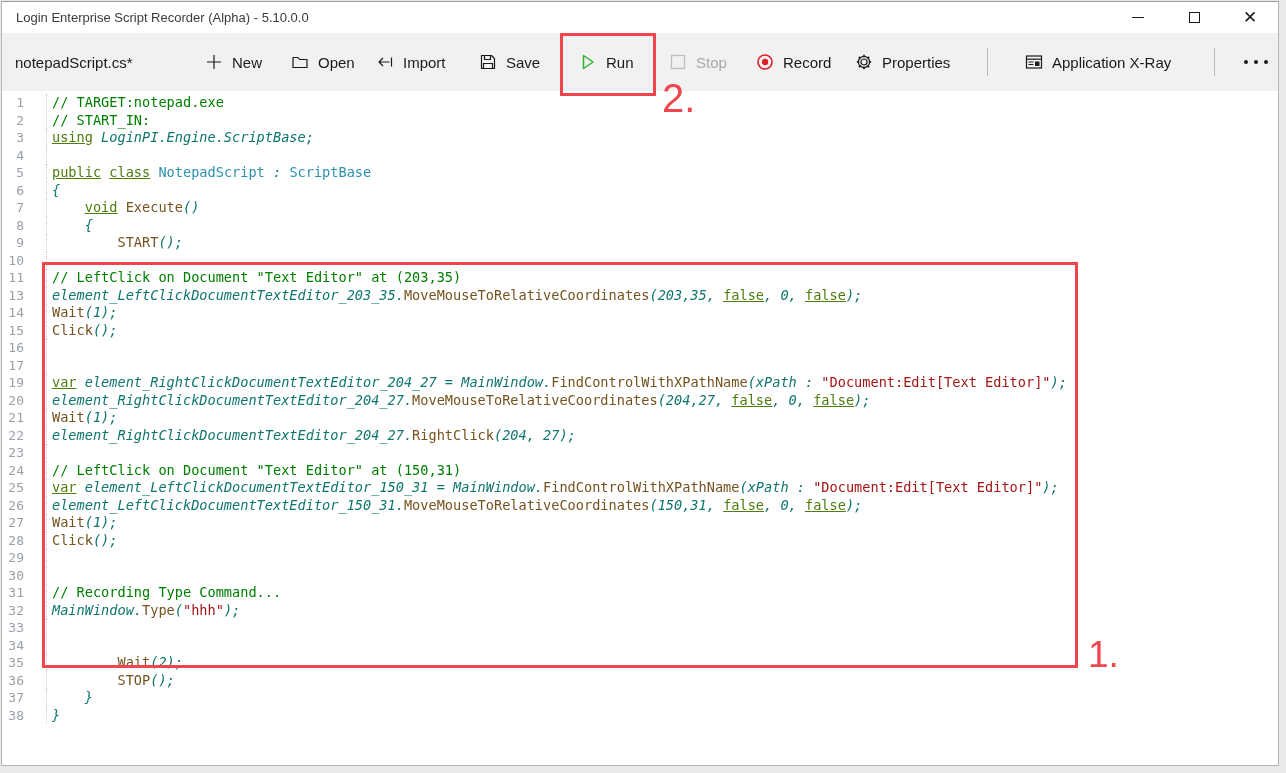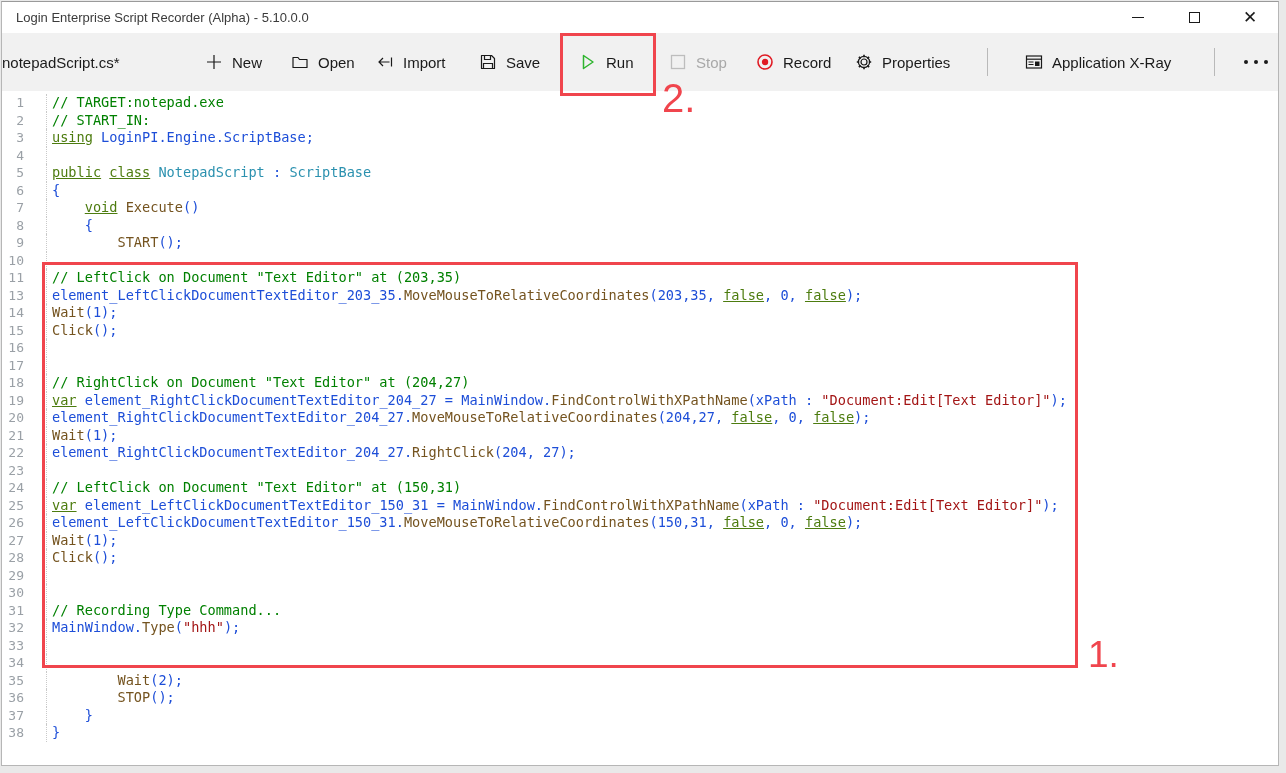--- a/index.html
+++ b/index.html
@@ -13,37 +13,37 @@
   .titlebar { position:relative; height:31px; background:#ffffff; }
   .title-text { position:absolute; left:14px; top:8px; font-size:13px; color:#3b3b3b; white-space:nowrap; }
   .win-controls { position:absolute; right:0; top:0; height:31px; display:flex; }
   .win-btn { width:56px; height:31px; display:flex; align-items:center; justify-content:center; color:#1a1a1a; cursor:default; }
   .glyph-min { width:12px; height:1px; background:#1a1a1a; display:block; }
   .glyph-max { width:11px; height:11px; border:1px solid #1a1a1a; display:block; }
   .glyph-close { font-size:17px; font-weight:300; line-height:1; }
   
   .toolbar { position:relative; height:58px; background:#f1f1f1; }
   .tb-item { position:absolute; top:0; height:58px; display:flex; align-items:center; gap:9px; font-size:15px; color:#1a1a1a; white-space:nowrap; cursor:default; }
-  .tb-tab { left:0; }
+  .tb-tab { left:13px; }
   .tb-sep { position:absolute; top:15px; width:1px; height:28px; background:#b9b9b9; }
   .disabled-label { color:#a8a8a8; }
   .icon16 { width:18px; height:18px; display:block; }
   .dots { display:flex; gap:6px; align-items:center; }
   .dots i { width:4px; height:4px; background:#1a1a1a; border-radius:50%; display:block; }
   
   .editor { position:absolute; left:0; top:89px; right:0; bottom:0; background:#ffffff; overflow:hidden; padding-top:3px; }
   .code-line { height:17.5px; line-height:17.5px; white-space:pre; font-family:"DejaVu Sans Mono", monospace; font-size:13.6px; }
   .ln { display:inline-block; width:22px; margin-right:22px; text-align:right; color:#9aa0a6; font-size:13px; vertical-align:top; }
   .ct { display:inline-block; border-left:1px dotted #c9c9c9; padding-left:5px; height:17.5px; vertical-align:top; }
   .tok-k { color:#4d7c0f;text-decoration:underline; }
   .tok-c { color:#008000; }
   .tok-t { color:#2b91af; }
   .tok-m { color:#74531f;text-align:center; }
   .tok-s { color:#a31515; }
-  .tok-p { color:#1d4ed8; }
+  .tok-p { color:#0f766e;font-style:italic; }
   
   .anno-box { position:absolute; border:3px solid #f0454d; background:transparent; pointer-events:none; }
   #anno-box-2 { left:560px; top:33px; width:96px; height:63px; }
   #anno-box-1 { left:42px; top:262px; width:1036px; height:406px; }
   .anno-label { position:absolute; color:#f0454d; font-weight:300; pointer-events:none; font-family:"Liberation Sans", sans-serif; }
   #anno-label-2 { left:662px; top:76px; font-size:40px; }
   #anno-label-1 { left:1088px; top:634px; font-size:37px; }
 </style>
 </head>
 <body>
@@ -167,21 +167,20 @@
           <div class="code-line"><span class="ln">7</span><span class="ct"><span class="tok-p">    </span><span class="tok-k">void</span><span class="tok-p"> </span><span class="tok-m">Execute</span><span class="tok-p">()</span></span></div>
           <div class="code-line"><span class="ln">8</span><span class="ct"><span class="tok-p">    {</span></span></div>
           <div class="code-line"><span class="ln">9</span><span class="ct"><span class="tok-p">        </span><span class="tok-m">START</span><span class="tok-p">();</span></span></div>
           <div class="code-line"><span class="ln">10</span><span class="ct"></span></div>
           <div class="code-line"><span class="ln">11</span><span class="ct"><span class="tok-c">// LeftClick on Document "Text Editor" at (203,35)</span></span></div>
           <div class="code-line"><span class="ln">13</span><span class="ct"><span class="tok-p">element_LeftClickDocumentTextEditor_203_35.</span><span class="tok-m">MoveMouseToRelativeCoordinates</span><span class="tok-p">(203,35, </span><span class="tok-k">false</span><span class="tok-p">, 0, </span><span class="tok-k">false</span><span class="tok-p">);</span></span></div>
           <div class="code-line"><span class="ln">14</span><span class="ct"><span class="tok-m">Wait</span><span class="tok-p">(1);</span></span></div>
           <div class="code-line"><span class="ln">15</span><span class="ct"><span class="tok-m">Click</span><span class="tok-p">();</span></span></div>
           <div class="code-line"><span class="ln">16</span><span class="ct"></span></div>
           <div class="code-line"><span class="ln">17</span><span class="ct"></span></div>
-          <div class="code-line"><span class="ln">18</span><span class="ct"><span class="tok-c">// RightClick on Document "Text Editor" at (204,27)</span></span></div>
           <div class="code-line"><span class="ln">19</span><span class="ct"><span class="tok-k">var</span><span class="tok-p"> element_RightClickDocumentTextEditor_204_27 = MainWindow.</span><span class="tok-m">FindControlWithXPathName</span><span class="tok-p">(xPath : </span><span class="tok-s">"Document:Edit[Text Editor]"</span><span class="tok-p">);</span></span></div>
           <div class="code-line"><span class="ln">20</span><span class="ct"><span class="tok-p">element_RightClickDocumentTextEditor_204_27.</span><span class="tok-m">MoveMouseToRelativeCoordinates</span><span class="tok-p">(204,27, </span><span class="tok-k">false</span><span class="tok-p">, 0, </span><span class="tok-k">false</span><span class="tok-p">);</span></span></div>
           <div class="code-line"><span class="ln">21</span><span class="ct"><span class="tok-m">Wait</span><span class="tok-p">(1);</span></span></div>
           <div class="code-line"><span class="ln">22</span><span class="ct"><span class="tok-p">element_RightClickDocumentTextEditor_204_27.</span><span class="tok-m">RightClick</span><span class="tok-p">(204, 27);</span></span></div>
           <div class="code-line"><span class="ln">23</span><span class="ct"></span></div>
           <div class="code-line"><span class="ln">24</span><span class="ct"><span class="tok-c">// LeftClick on Document "Text Editor" at (150,31)</span></span></div>
           <div class="code-line"><span class="ln">25</span><span class="ct"><span class="tok-k">var</span><span class="tok-p"> element_LeftClickDocumentTextEditor_150_31 = MainWindow.</span><span class="tok-m">FindControlWithXPathName</span><span class="tok-p">(xPath : </span><span class="tok-s">"Document:Edit[Text Editor]"</span><span class="tok-p">);</span></span></div>
           <div class="code-line"><span class="ln">26</span><span class="ct"><span class="tok-p">element_LeftClickDocumentTextEditor_150_31.</span><span class="tok-m">MoveMouseToRelativeCoordinates</span><span class="tok-p">(150,31, </span><span class="tok-k">false</span><span class="tok-p">, 0, </span><span class="tok-k">false</span><span class="tok-p">);</span></span></div>
           <div class="code-line"><span class="ln">27</span><span class="ct"><span class="tok-m">Wait</span><span class="tok-p">(1);</span></span></div>
           <div class="code-line"><span class="ln">28</span><span class="ct"><span class="tok-m">Click</span><span class="tok-p">();</span></span></div>

